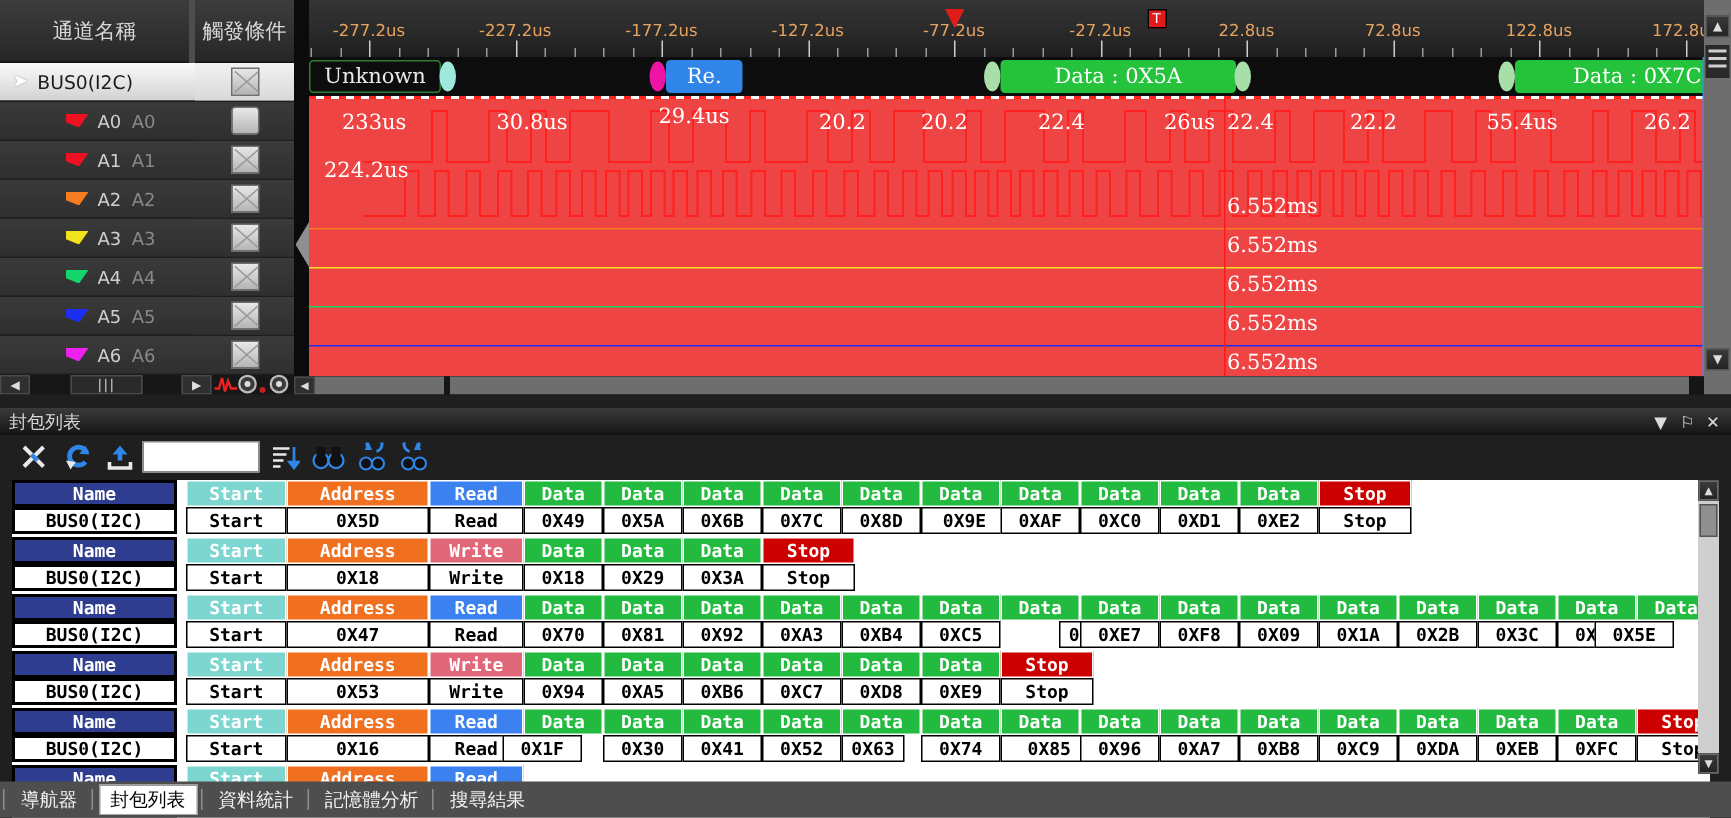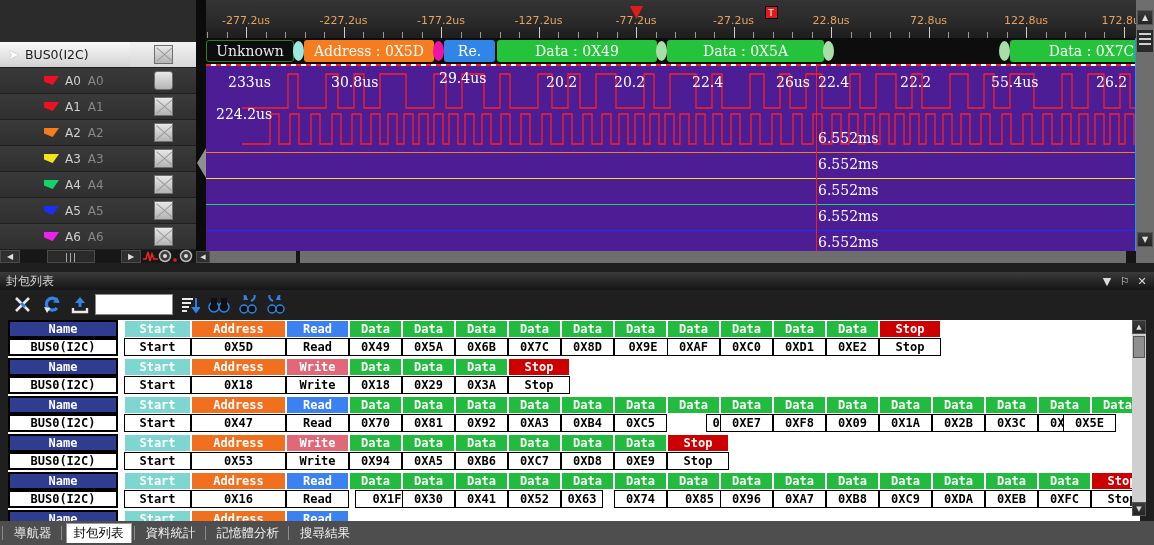--- a/index.html
+++ b/index.html
@@ -90,21 +90,21 @@
   .pkt.re   { background:#2f86e8; }
   .pkt.data { background:#25c33b; }
   .sep-ell { position:absolute; top:3px; width:11px; height:20px; border-radius:50%; }
   .sep-ell.aqua { background:#9fe8dd; }
   .sep-ell.mag  { background:#ef13a3; }
   .sep-ell.grn  { background:#a8dfa8; }
 
   #dashline { position:absolute; left:0; top:64px; width:930px; height:2px;
               background: repeating-linear-gradient(to right,#ff2222 0 5px,#ffffff 5px 10px); }
 
-  #wavebox { position:absolute; left:0; top:66px; width:930px; height:185px; background:#4c1d95;padding-left:36px; }
+  #wavebox { position:absolute; left:0; top:66px; width:930px; height:185px; background:#ef4444;padding-left:36px; }
   .tlabel { position:absolute; color:#fff; font-size:14px; font-family:"DejaVu Serif", serif;
             white-space:nowrap; }
   .chline { position:absolute; left:0; width:930px; height:1px; }
   .mslabel { position:absolute; color:#fff; font-size:14px; font-family:"DejaVu Serif", serif; }
   #redcursor { position:absolute; left:0; top:66px; width:1px; height:185px; background:#ff1a1a; }
   #bluecursor { position:absolute; left:0; top:38px; width:1px; height:213px; background:#1e90ff; }
 
   #wbottom { position:absolute; left:0; top:251px; width:940px; height:12px; background:#151515; }
   .hsb { position:absolute; top:0; height:12px; background:#6e6e6e; }
   .hsbtn { position:absolute; top:0; width:14px; height:12px; background:#2f2f2f;
@@ -169,20 +169,25 @@
   .tabdiv { width:1px; height:14px; background:#8c8c8c; margin:0 2px; }
 </style>
 </head>
 <body>
 
 <div id="app">
 
   <div id="top">
 
     <div id="chanpanel">
+      <div class="hdrrow">
+        <div class="hdrcell c1">通道名稱</div>
+        <div class="hdrcell sep"></div>
+        <div class="hdrcell c2">觸發條件</div>
+      </div>
       <div id="chanrows">
           <div class="chrow selected" style="top:42px">
     <div class="chname selected">
       <span style="color:#fff;text-shadow:0 0 1px #888;font-size:13px;">➤</span>
       <span class="lbl">BUS0(I2C)</span>
     </div>
     <div class="trigcell">
       <div class="trigicon cross"></div>
     </div>
           </div>
@@ -351,24 +356,22 @@
             <div class="rtick maj" style="left:917.5px"></div>
             <div class="rlabel" style="left:917.5px">172.8us</div>
             <div class="rtick" style="left:20.5px"></div>
             <div class="rtick" style="left:1px"></div>
             <div class="cursorflag tri" style="left:424px;top:6px"></div>
             <div class="cursorflag box" style="left:558.5px;top:6px">T</div>
           </div>
         <div id="packbar">
             <div class="pkt unknown" style="left:0px;width:88px">Unknown</div>
             <div class="sep-ell aqua" style="left:87px"></div>
-            <div class="pkt addr" style="left:98px;width:130px">Address : 0X5D</div>
             <div class="sep-ell mag" style="left:227px"></div>
             <div class="pkt re" style="left:238px;width:51px">Re.</div>
-            <div class="pkt data" style="left:291px;width:160px">Data : 0X49</div>
             <div class="sep-ell grn" style="left:450px"></div>
             <div class="pkt data" style="left:461px;width:157px">Data : 0X5A</div>
             <div class="sep-ell grn" style="left:617px"></div>
             <div class="sep-ell grn" style="left:793px"></div>
             <div class="pkt data" style="left:804px;width:163px">Data : 0X7C</div>
           </div>
         <div id="dashline"></div>
         <div id="wavebox">
           <svg id="sig" width="930" height="185">
               <path d="M0 42 L46 42 L46 8 L56 8 L56 42 L84 42 L84 8 L96 8 L96 42 L112 42 L112 8 L122 8 L122 42 L138 42 L138 8 L164 8 L164 42 L192 42 L192 8 L204 8 L204 42 L220 42 L220 8 L242 8 L242 42 L258 42 L258 8 L268 8 L268 42 L296 42 L296 8 L310 8 L310 42 L326 42 L326 8 L338 8 L338 42 L354 42 L354 8 L374 8 L374 42 L402 42 L402 8 L412 8 L412 42 L428 42 L428 8 L454 8 L454 42 L470 42 L470 8 L480 8 L480 42 L508 42 L508 8 L522 8 L522 42 L538 42 L538 8 L548 8 L548 42 L564 42 L564 8 L580 8 L580 42 L608 42 L608 8 L618 8 L618 42 L634 42 L634 8 L654 8 L654 42 L670 42 L670 8 L680 8 L680 42 L708 42 L708 8 L726 8 L726 42 L742 42 L742 8 L752 8 L752 42 L768 42 L768 8 L792 8 L792 42 L820 42 L820 8 L830 8 L830 42 L846 42 L846 8 L862 8 L862 42 L878 42 L878 8 L888 8 L888 42 L930 42" stroke="#ff2020" stroke-width="1.3" fill="none"></path>
@@ -603,21 +606,21 @@
           <div class="prow" style="position:absolute;left:0;top:152px;width:1122px;">
             <div class="hcell c-name namebox" style="left:0px;width:110px">Name</div>
             <div class="vcell namebox" style="left:0px;width:110px">BUS0(I2C)</div>
             <div class="hcell c-start" style="left:116px;width:67px">Start</div>
             <div class="vcell" style="left:116px;width:67px">Start</div>
             <div class="hcell c-addr" style="left:183px;width:95px">Address</div>
             <div class="vcell" style="left:183px;width:95px">0X16</div>
             <div class="hcell c-read" style="left:278px;width:63px">Read</div>
             <div class="vcell" style="left:278px;width:63px">Read</div>
             <div class="hcell c-data" style="left:341px;width:53px">Data</div>
-            <div class="vcell" style="left:347px;width:64px">0X1F</div>
+            <div class="vcell" style="left:327px;width:53px">0X1F</div>
             <div class="hcell c-data" style="left:394px;width:53px">Data</div>
             <div class="vcell" style="left:394px;width:53px">0X30</div>
             <div class="hcell c-data" style="left:447px;width:53px">Data</div>
             <div class="vcell" style="left:447px;width:53px">0X41</div>
             <div class="hcell c-data" style="left:500px;width:53px">Data</div>
             <div class="vcell" style="left:500px;width:53px">0X52</div>
             <div class="hcell c-data" style="left:553px;width:53px">Data</div>
             <div class="vcell" style="left:553px;width:42px">0X63</div>
             <div class="hcell c-data" style="left:606px;width:53px">Data</div>
             <div class="vcell" style="left:606px;width:53px">0X74</div>

